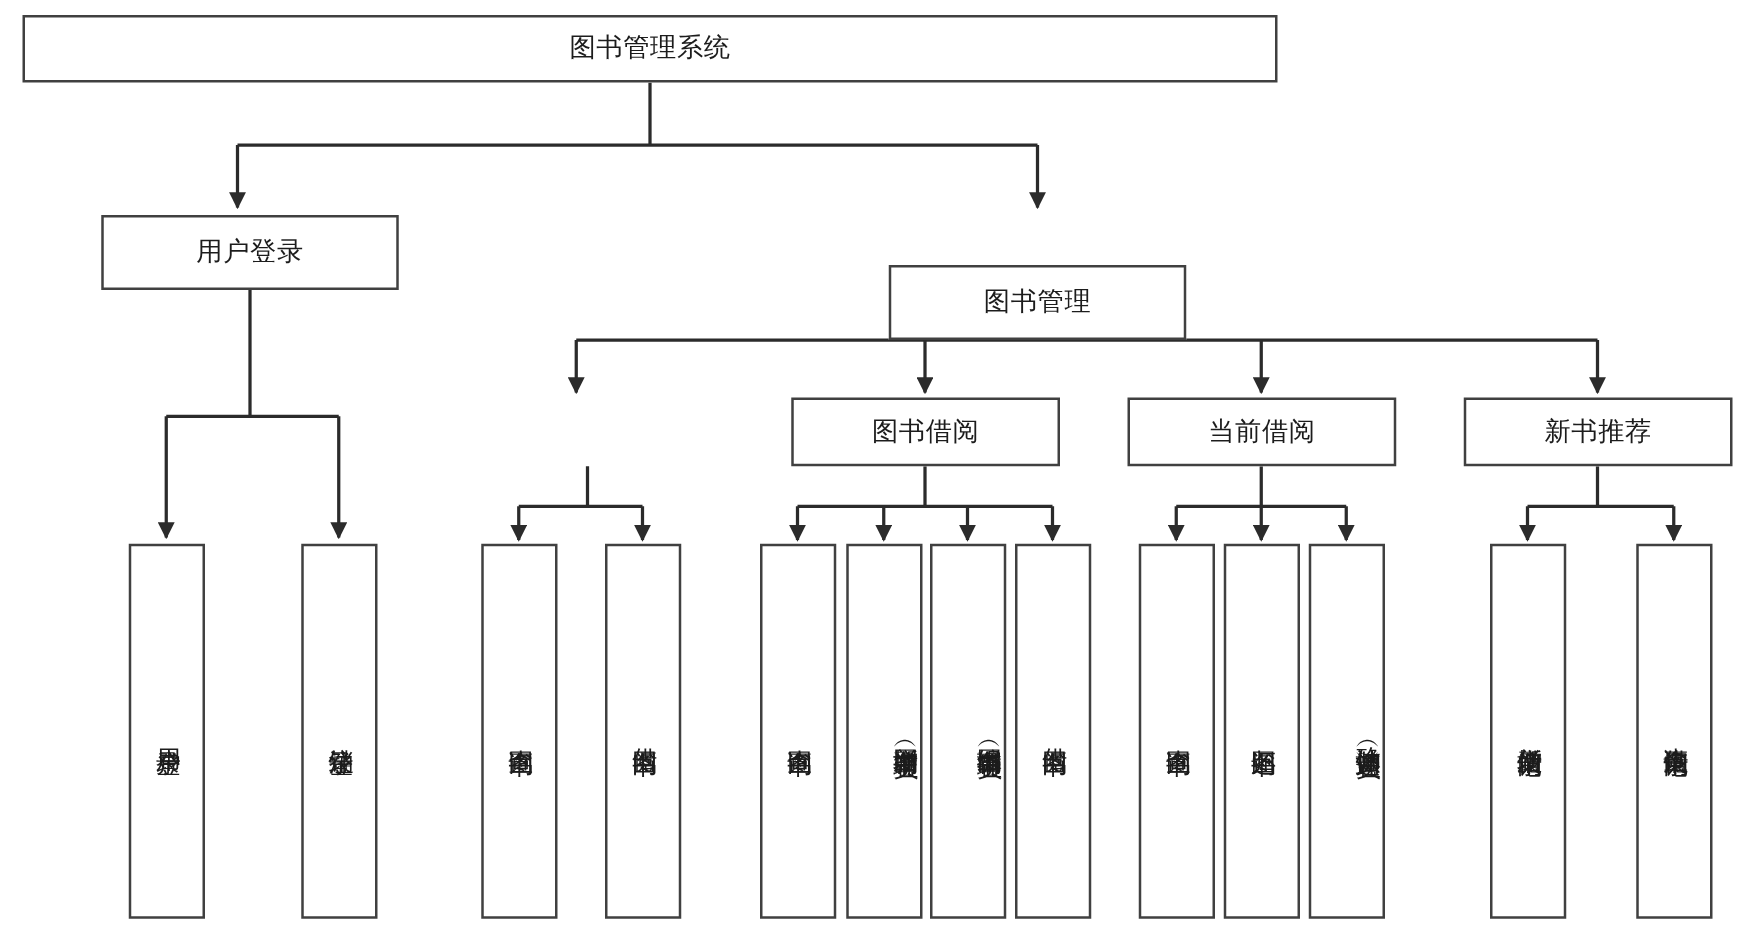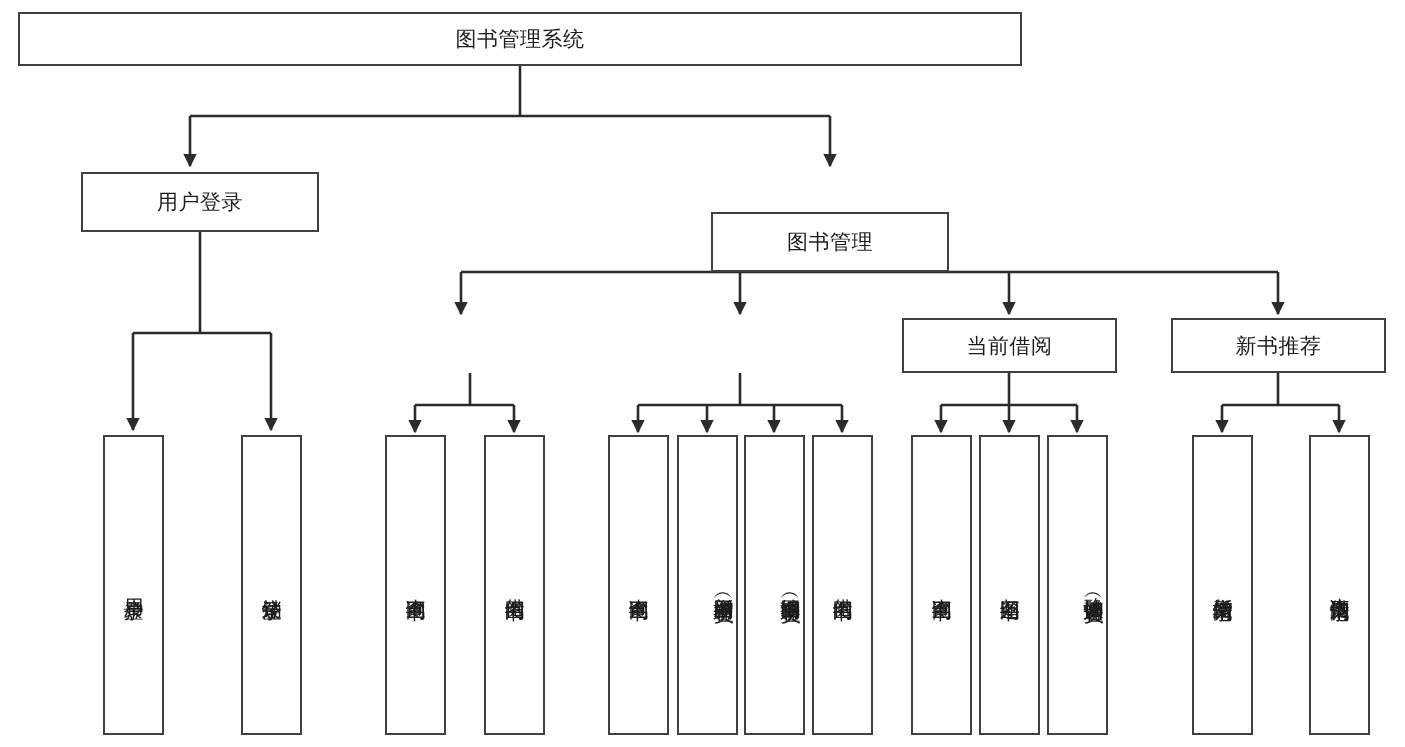--- a/index.html
+++ b/index.html
@@ -128,20 +128,23 @@
 
   <div class="node node-h" style="left:81px; top:172px; width:238px; height:60px;">
     <span>用户登录</span>
   </div>
 
   <div class="node node-h" style="left:711px; top:172px; width:238px; height:60px;margin-top:40px;">
     <span>图书管理</span>
   </div>
 
 
+  <div class="node node-h" style="left:633px; top:318px; width:215px; height:55px;">
+    <span>图书借阅</span>
+  </div>
 
   <div class="node node-h" style="left:902px; top:318px; width:215px; height:55px;">
     <span>当前借阅</span>
   </div>
 
   <div class="node node-h" style="left:1171px; top:318px; width:215px; height:55px;">
     <span>新书推荐</span>
   </div>
 
   <div class="node node-v" style="left:103px; top:435px; width:61px; height:300px;">

